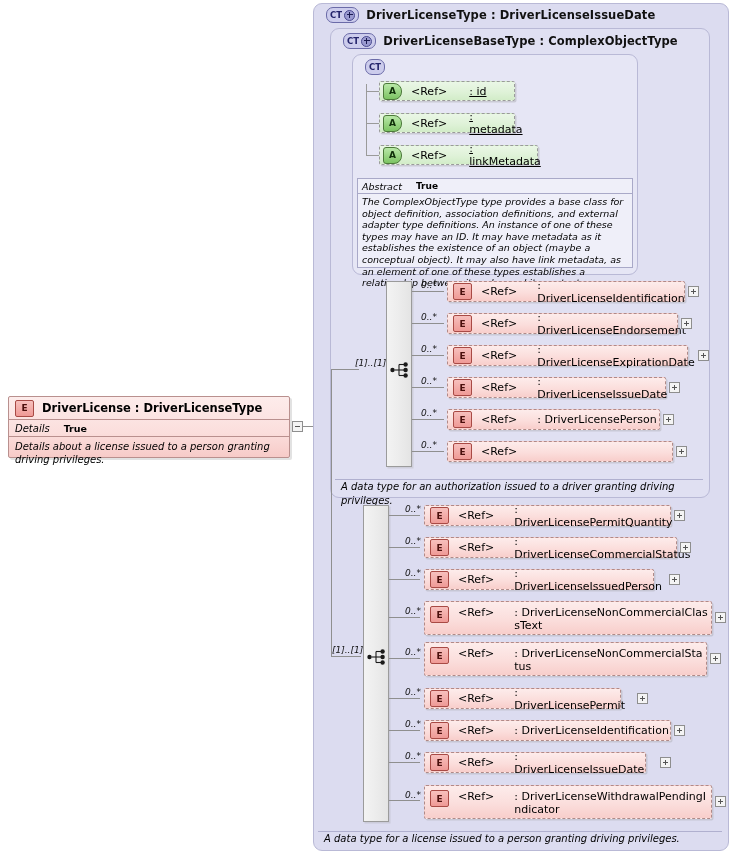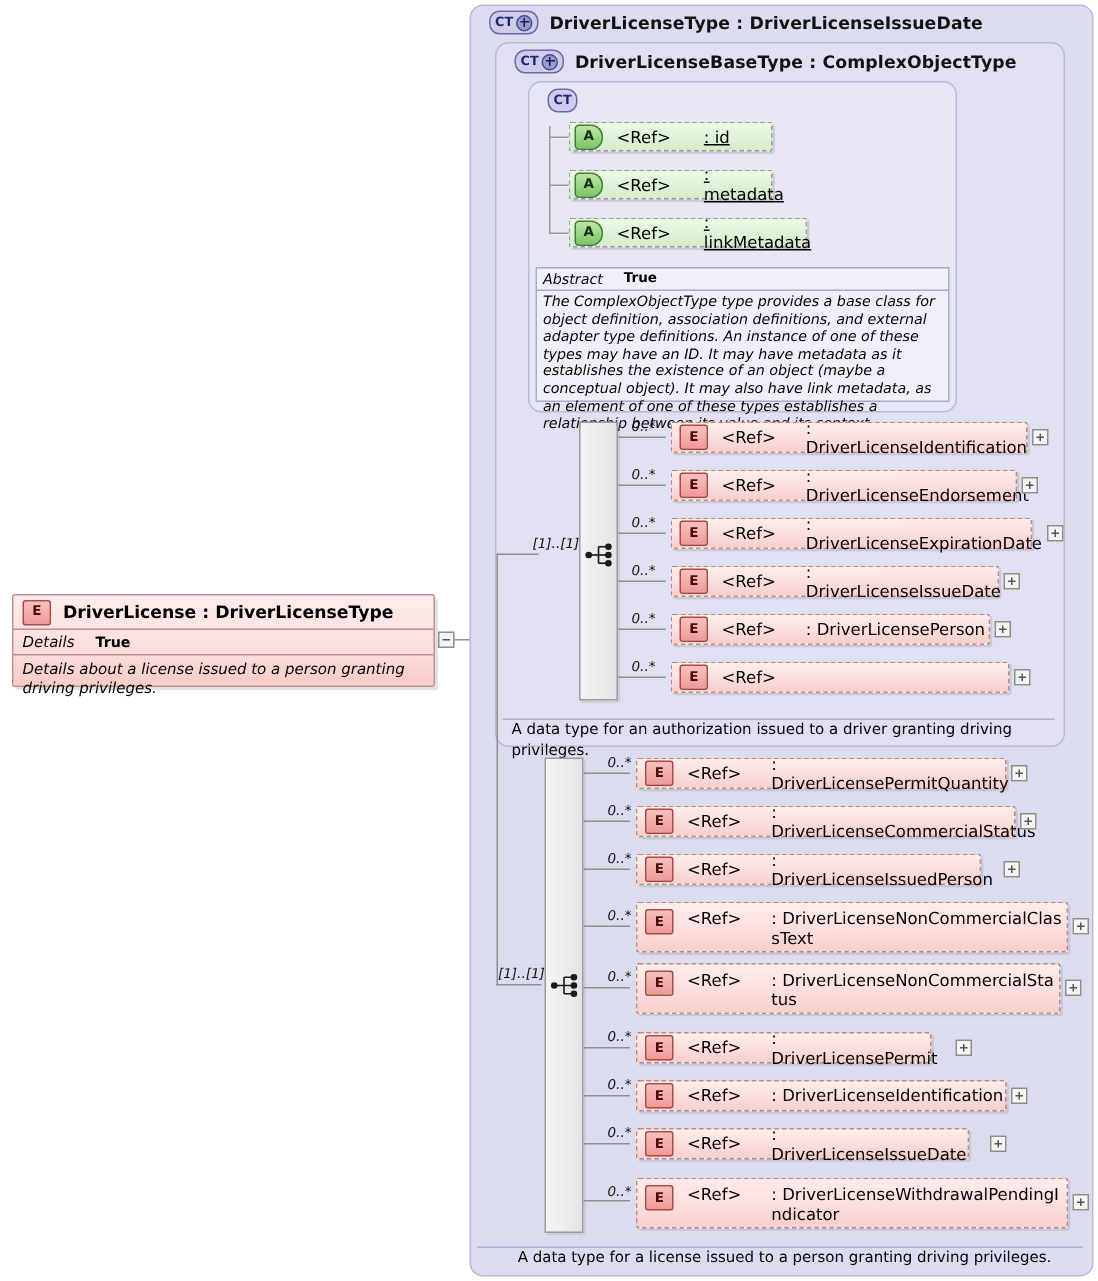--- a/index.html
+++ b/index.html
@@ -174,20 +174,21 @@
   .doc-text {
     padding: 2px 4px 0 4px;
     font-style: italic;
     font-size: 9.5px;
     line-height: 11.6px;
   }
 
   
   .panel-note-line { height: 1px; background: #b0b0cf; }
   .panel-note {
+    font-style: italic;
     font-size: 10px;
     padding-left: 6px;
     line-height: 14px;
   }
 
   
   .comp-bar {
     background: linear-gradient(to right, #f3f3f3 0%, #ededed 45%, #e4e4e4 100%);
     border: 1px solid #9b9b9b;
     box-shadow: 1.5px 1.5px 0 rgba(150,150,150,.25);
@@ -239,21 +240,21 @@
 <div class="abs ct-panel" style="left:313px; top:3px; width:416px; height:848px;">
 </div>
 <div class="abs ct-header" style="left:318px; top:5px; width:400px;">
   <span class="ct-badge">
     <span>CT</span>
       <span class="plusdot"></span>
   </span>
   <span>DriverLicenseType : DriverLicenseIssueDate</span>
 </div>
 <div class="abs panel-note-line" style="left:318px; top:831px; width:404px;"></div>
-<div class="abs panel-note" style="left:318px; top:832px; width:404px;text-align:center;">A data type for a license issued to a person granting driving privileges.</div>
+<div class="abs panel-note" style="left:318px; top:832px; width:404px;">A data type for a license issued to a person granting driving privileges.</div>
 
 <div class="abs ct-panel lvl2" style="left:330px; top:28px; width:380px; height:470px;">
 </div>
 <div class="abs ct-header" style="left:335px; top:31px; width:365px;">
   <span class="ct-badge">
     <span>CT</span>
       <span class="plusdot"></span>
   </span>
   <span>DriverLicenseBaseType : ComplexObjectType</span>
 </div>

